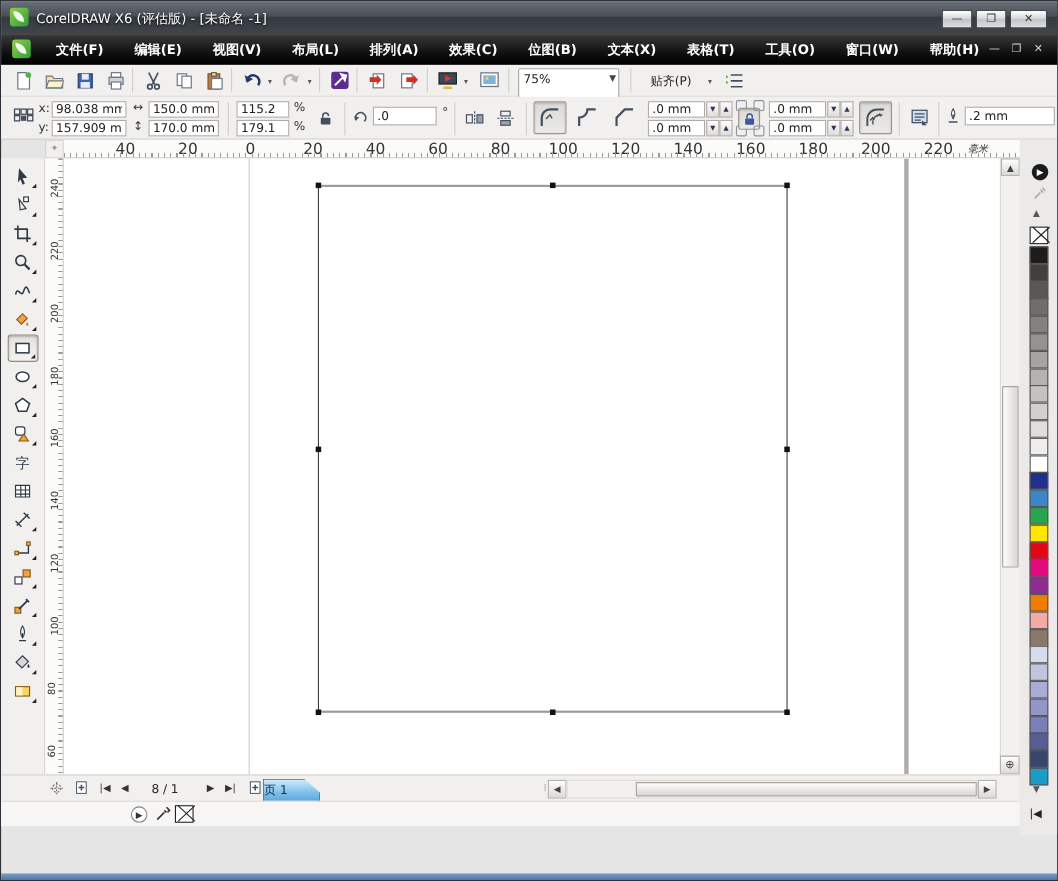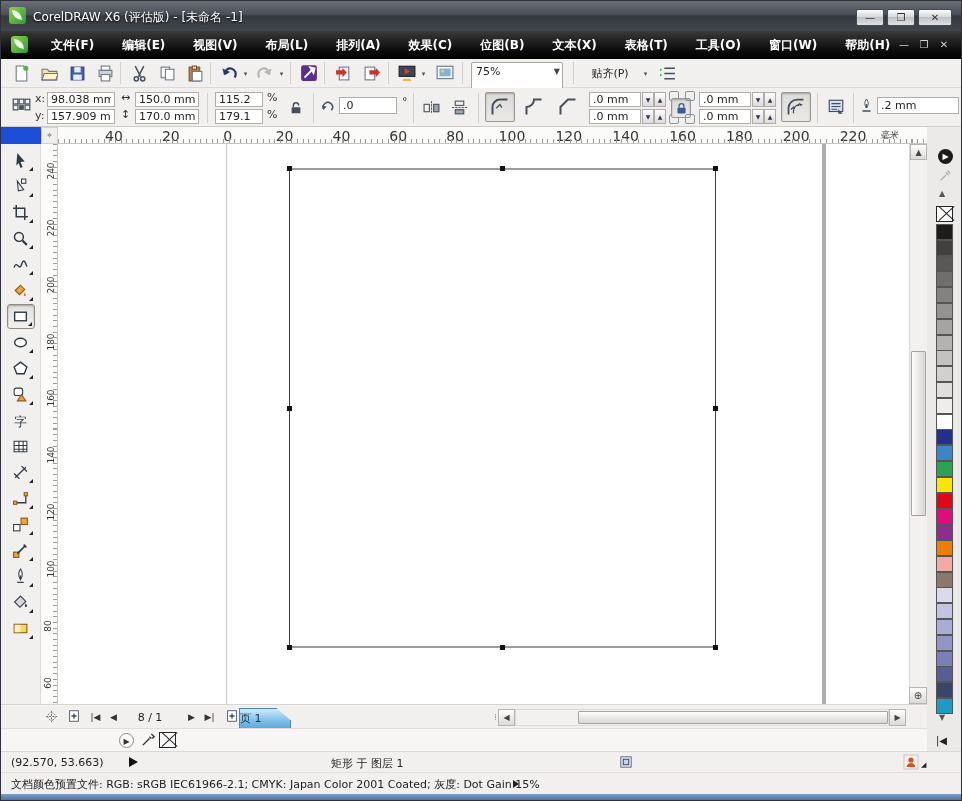--- a/index.html
+++ b/index.html
@@ -1,17 +1,17 @@
 <!DOCTYPE html>
 <html><head>
 <meta charset="utf-8">
 <style>
   html,body{margin:0;padding:0;background:#888;}
   *{box-sizing:border-box;font-family:"DejaVu Sans","Liberation Sans",sans-serif;}
-  #win{position:relative;width:962px;height:801px;background:#1d4ed8;overflow:hidden;
+  #win{position:relative;width:962px;height:801px;background:#e5e5e5;overflow:hidden;
        border:1px solid #2e3238;}
   .abs{position:absolute;}
 
   
   #titlebar{left:0;top:0;width:962px;height:30px;
     background:linear-gradient(#6a7077 0%,#4a4f57 45%,#34383f 50%,#41464d 100%);
     color:#fff;font-size:12px;}
   #titlebar .logo{left:8px;top:6px;}
   #title-text{left:32px;top:8px;text-shadow:0 1px 2px #000;}
   .winbtn{top:8px;height:17px;border:1px solid #454a50;border-radius:2px;
@@ -629,33 +629,14 @@
   </div>
 
   <div id="docpal" class="abs">
     <div class="flycirc abs" style="left:118px;top:4px;background:#fff;color:#333;border:1px solid #888;">▶</div>
     <div class="abs" style="left:140px;top:3px;"><svg width="15" height="15" viewBox="0 0 16 16">
           <path d="M2 14l7-7M9 5l2 2M11 2l3 3-2 2" stroke="#333" stroke-width="1.5" fill="none"></path>
         </svg></div>
     <div id="nocolor" class="abs" style="left:158px;top:3px;position:absolute;"></div>
   </div>
 
-  <div id="status1" class="abs">
-    <span class="abs" style="left:10px;top:4px;">(92.570, 53.663)</span>
-    <span class="abs cursor-glyph" style="left:128px;top:5px;"></span>
-    <span class="abs" style="left:330px;top:4px;">矩形 于 图层 1</span>
-    <span class="abs" style="left:618px;top:3px;"><svg width="14" height="14" viewBox="0 0 16 16">
-          <rect x="2" y="2" width="12" height="12" fill="#c9d4e4" stroke="#6b7586"></rect>
-          <rect x="5" y="5" width="6" height="6" fill="none" stroke="#44505f"></rect>
-        </svg></span>
-    <span class="abs" style="left:902px;top:2px;"><svg width="16" height="16" viewBox="0 0 16 16">
-          <rect x="1" y="1" width="14" height="14" fill="#f4f2ef" stroke="#c9c4bf"></rect>
-          <circle cx="8" cy="6" r="2.6" fill="#d8501e"></circle>
-          <path d="M3.5 13c.6-2.8 2.3-4 4.5-4s3.9 1.2 4.5 4z" fill="#d8501e"></path>
-        </svg></span>
-    <span class="abs" style="left:920px;top:9px;font-size:7px;color:#222;">◢</span>
-  </div>
-  <div id="status2" class="abs">
-    <span class="abs" style="left:10px;top:4px;">文档颜色预置文件: RGB: sRGB IEC61966-2.1; CMYK: Japan Color 2001 Coated; 灰度: Dot Gain 15%</span>
-    <span class="tri-right abs" style="left:508px;top:7px;"></span>
-  </div>
   <div id="bottomframe" class="abs"></div>
 </div>
 
 </body></html>

